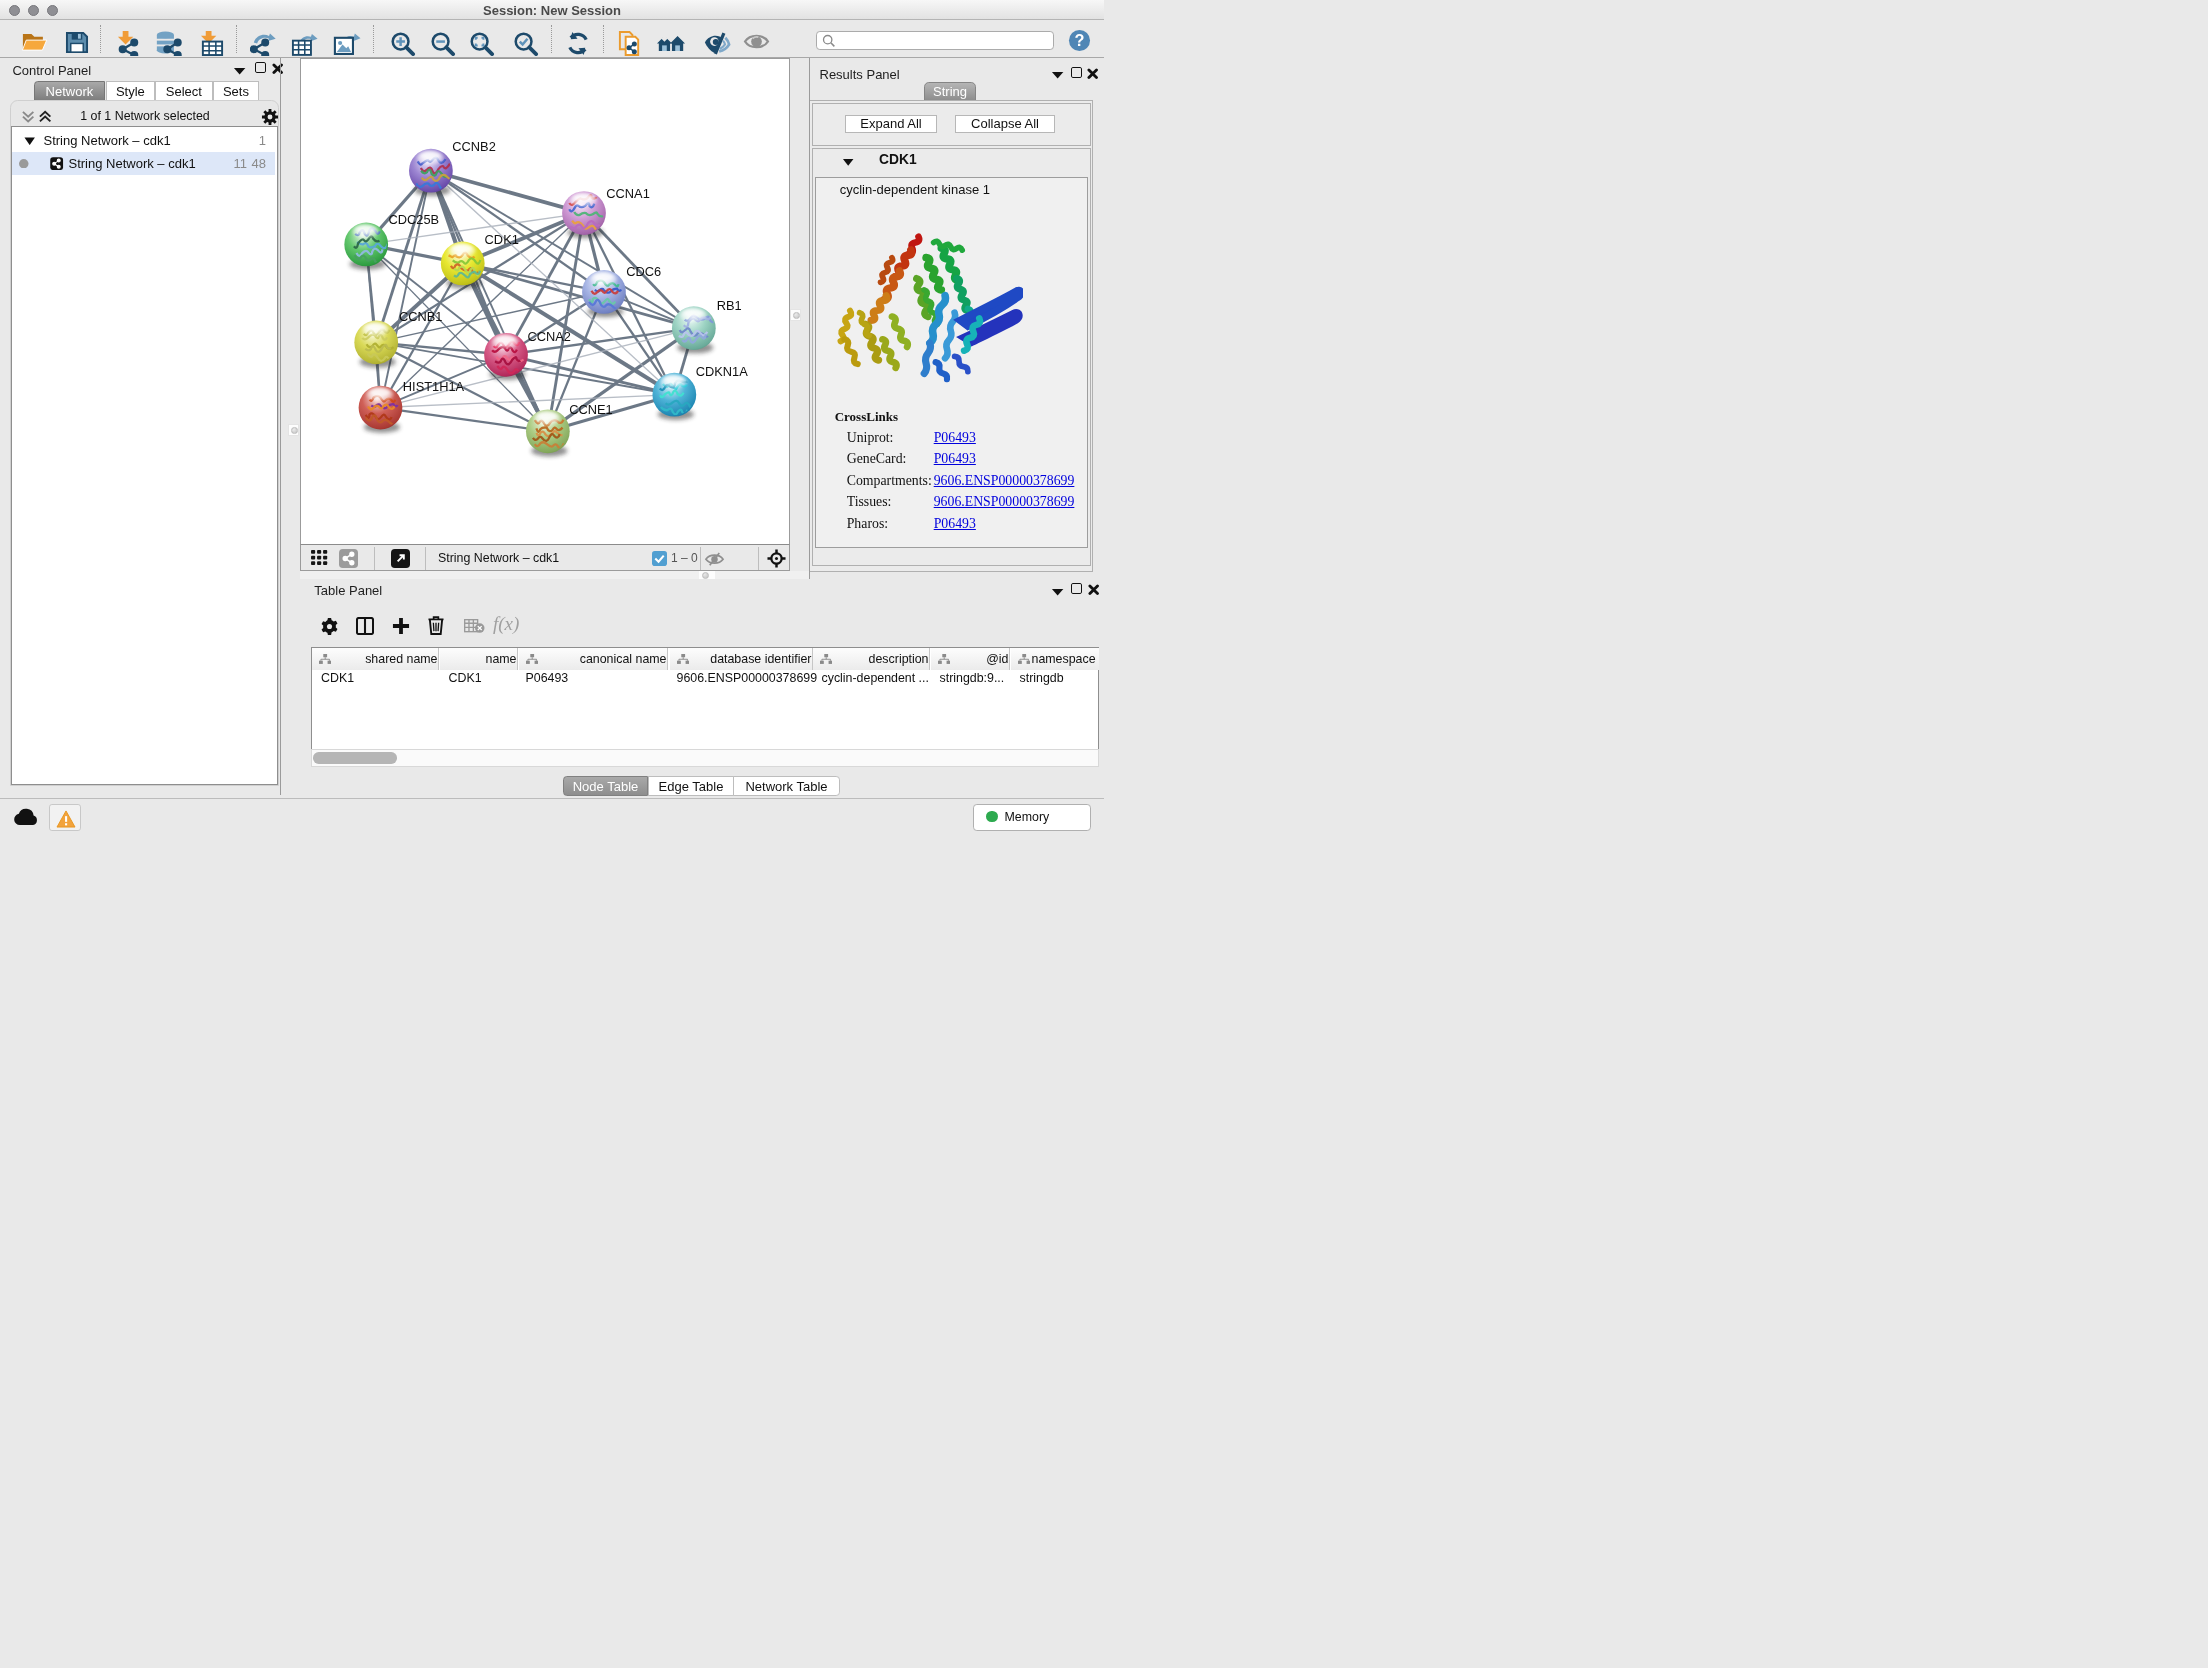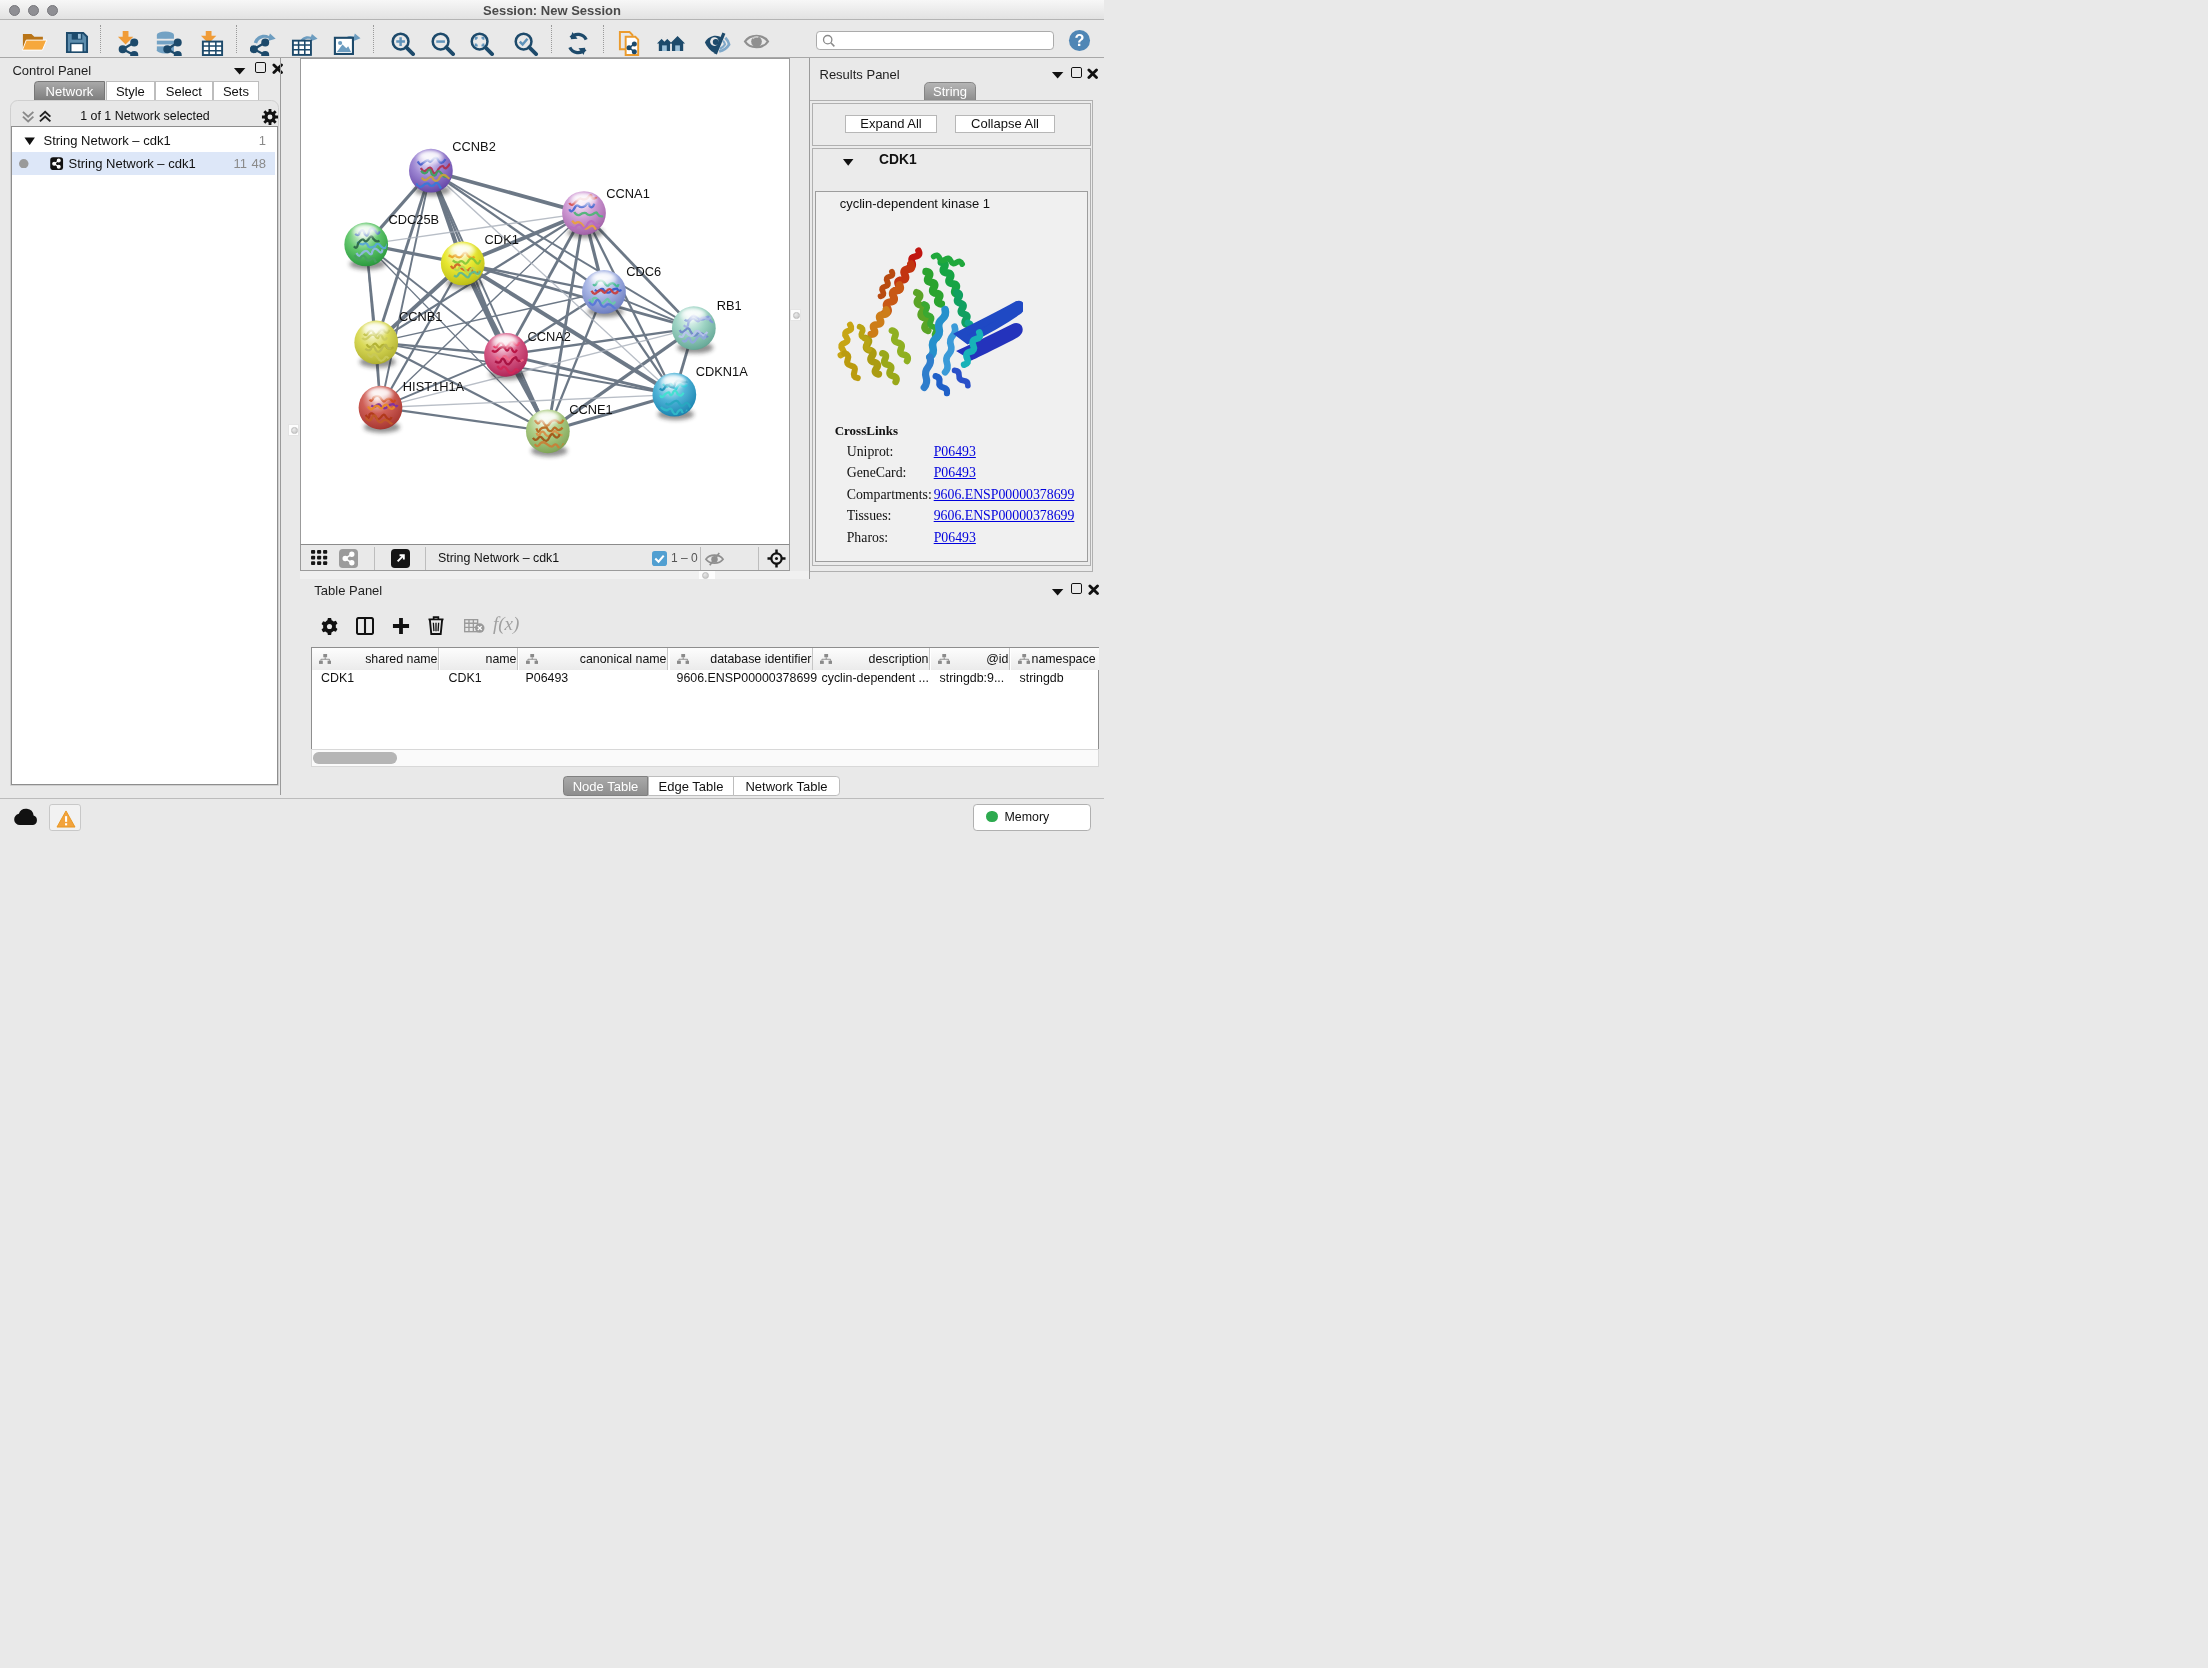--- a/index.html
+++ b/index.html
@@ -689,21 +689,21 @@
   <div style="position:absolute;left:0px;top:42px;width:284px;height:472px;background:#ebebeb;border:1px solid #b0b0b0;"></div>
   <div style="position:absolute;left:2.9px;top:45px;width:279px;height:43px;background:#ebebeb;border:1px solid #b0b0b0;"></div>
   <div class="rbtn" style="left:36px;top:57px;width:92px;">Expand All</div>
   <div class="rbtn" style="left:146px;top:57px;width:100px;">Collapse All</div>
 
   <div style="position:absolute;left:2.9px;top:90px;width:279px;height:418px;background:#ebebeb;border:1px solid #b0b0b0;"></div>
   <svg style="position:absolute;left:33px;top:100px" width="12.4" height="8.6" viewBox="0 0 13 9">
       <path d="M1 1 L12 1 L6.5 8 Z" fill="#111"></path>
     </svg>
   <div style="position:absolute;left:70px;top:94px;font-size:13.8px;font-weight:bold;color:#111;">CDK1</div>
-  <div style="position:absolute;left:5.7px;top:133px;width:273px;height:371px;background:#f0f0f0;border:1px solid #9d9d9d;">
+  <div style="position:absolute;left:5.7px;top:119px;width:273px;height:371px;background:#f0f0f0;border:1px solid #9d9d9d;">
     <div style="position:absolute;left:24px;top:3.8px;font-size:13px;color:#111;">cyclin-dependent kinase 1</div>
 
     <svg style="position:absolute;left:17px;top:51px" width="190" height="157" viewBox="0 0 200 165">
       <path d="M90.0 8.0 Q92.3 13.2 86.7 14.0 Q81.1 14.8 83.3 20.0 Q85.6 25.2 80.0 26.0" stroke="#c01510" stroke-width="7" fill="none" stroke-linecap="round"></path>
       <path d="M82.0 22.0 Q84.7 27.3 78.8 27.6 Q72.9 27.9 75.6 33.2 Q78.3 38.5 72.4 38.8 Q66.5 39.1 69.2 44.4 Q71.9 49.7 66.0 50.0" stroke="#c23410" stroke-width="8" fill="none" stroke-linecap="round"></path>
       <path d="M70.0 44.0 Q72.8 49.4 66.8 50.0 Q60.8 50.6 63.6 56.0 Q66.4 61.4 60.4 62.0 Q54.4 62.6 57.2 68.0 Q60.0 73.4 54.0 74.0" stroke="#c85814" stroke-width="8" fill="none" stroke-linecap="round"></path>
       <path d="M56.0 70.0 Q58.7 75.2 52.8 75.2 Q46.9 75.2 49.6 80.4 Q52.3 85.6 46.4 85.6 Q40.5 85.6 43.2 90.8 Q45.9 96.0 40.0 96.0" stroke="#cd7d18" stroke-width="7.5" fill="none" stroke-linecap="round"></path>
       <path d="M62.0 30.0 Q64.4 34.3 59.6 35.2 Q54.8 36.1 57.2 40.4 Q59.6 44.7 54.8 45.6 Q50.0 46.5 52.4 50.8 Q54.8 55.1 50.0 56.0" stroke="#b84a10" stroke-width="6" fill="none" stroke-linecap="round"></path>
       <path d="M18.0 86.0 Q21.3 90.5 16.0 92.4 Q10.7 94.3 14.0 98.8 Q17.3 103.3 12.0 105.2 Q6.7 107.1 10.0 111.6 Q13.3 116.1 8.0 118.0" stroke="#c7a514" stroke-width="6.5" fill="none" stroke-linecap="round"></path>
       <path d="M12.0 116.0 Q17.7 117.1 15.5 122.5 Q13.3 127.9 19.0 129.0 Q24.7 130.1 22.5 135.5 Q20.3 140.9 26.0 142.0" stroke="#bb9b0e" stroke-width="6.5" fill="none" stroke-linecap="round"></path>

